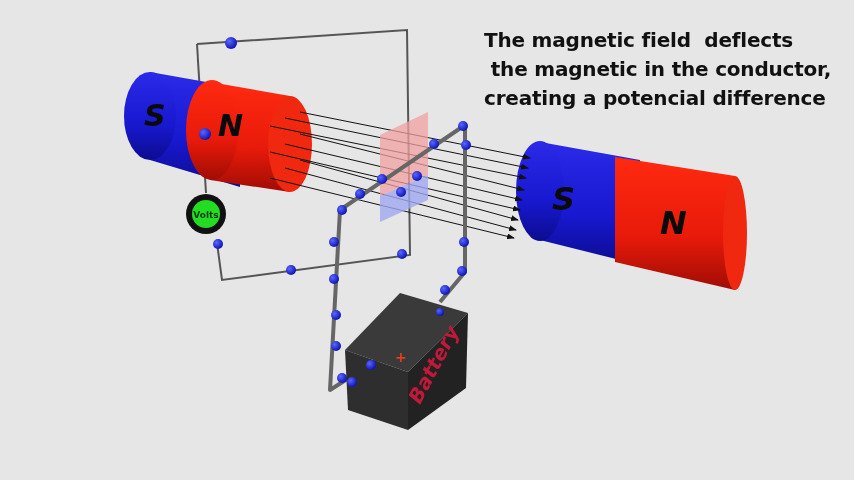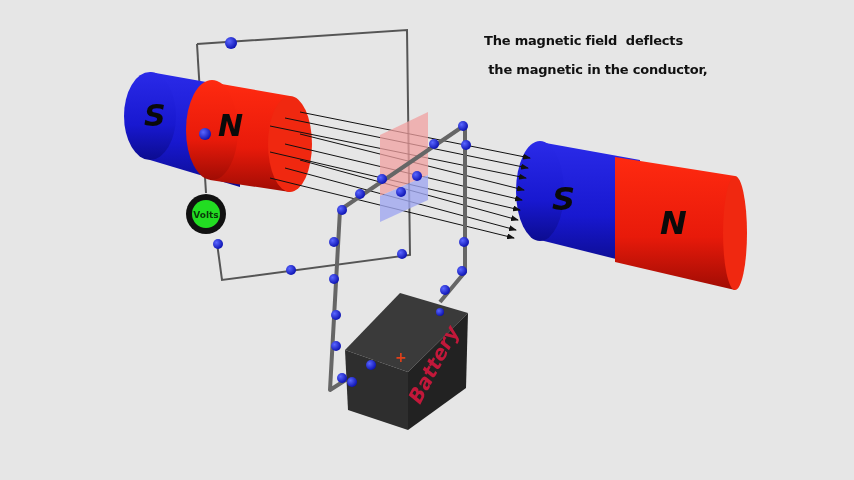--- a/index.html
+++ b/index.html
@@ -1,18 +1,18 @@
 <!DOCTYPE html>
 <html><head>
 <meta charset="utf-8">
 <style>
 html,body{margin:0;padding:0;}
 body{width:854px;height:480px;background:#e6e6e6;overflow:hidden;position:relative;font-family:"DejaVu Sans",sans-serif;}
 #stage{position:absolute;left:0;top:0;width:854px;height:480px;}
-.caption{position:absolute;left:484px;top:26px;font-weight:bold;font-size:13px;line-height:29px;color:#111;white-space:pre;letter-spacing:-0.2px;}
+.caption{position:absolute;left:484px;top:26px;font-weight:bold;font-size:20px;line-height:29px;color:#111;white-space:pre;letter-spacing:-0.2px;}
 </style>
 </head>
 <body>
 
 <div id="stage">
 <svg width="854" height="480" viewBox="0 0 854 480" xmlns="http://www.w3.org/2000/svg">
   <defs>
     <linearGradient id="blueG" x1="0" y1="0" x2="0" y2="1">
       <stop offset="0" stop-color="#2a2ae8"></stop>
           <stop offset="0.6" stop-color="#1818d0"></stop>
@@ -112,14 +112,14 @@
         <circle cx="371" cy="365" r="5"></circle>
     <circle cx="463" cy="126" r="5"></circle>
         <circle cx="466" cy="145" r="5"></circle>
     <circle cx="464" cy="242" r="5"></circle>
         <circle cx="462" cy="271" r="5"></circle>
     <circle cx="445" cy="290" r="5"></circle>
         <circle cx="440" cy="312" r="4"></circle>
   </g>
 </svg>
 
-<div class="caption"><div>The magnetic field  deflects</div><div> the magnetic in the conductor,</div></div>
+<div class="caption"><div>The magnetic field  deflects</div><div> the magnetic in the conductor,</div><div>creating a potencial difference</div></div>
 </div>
 
 </body></html>

